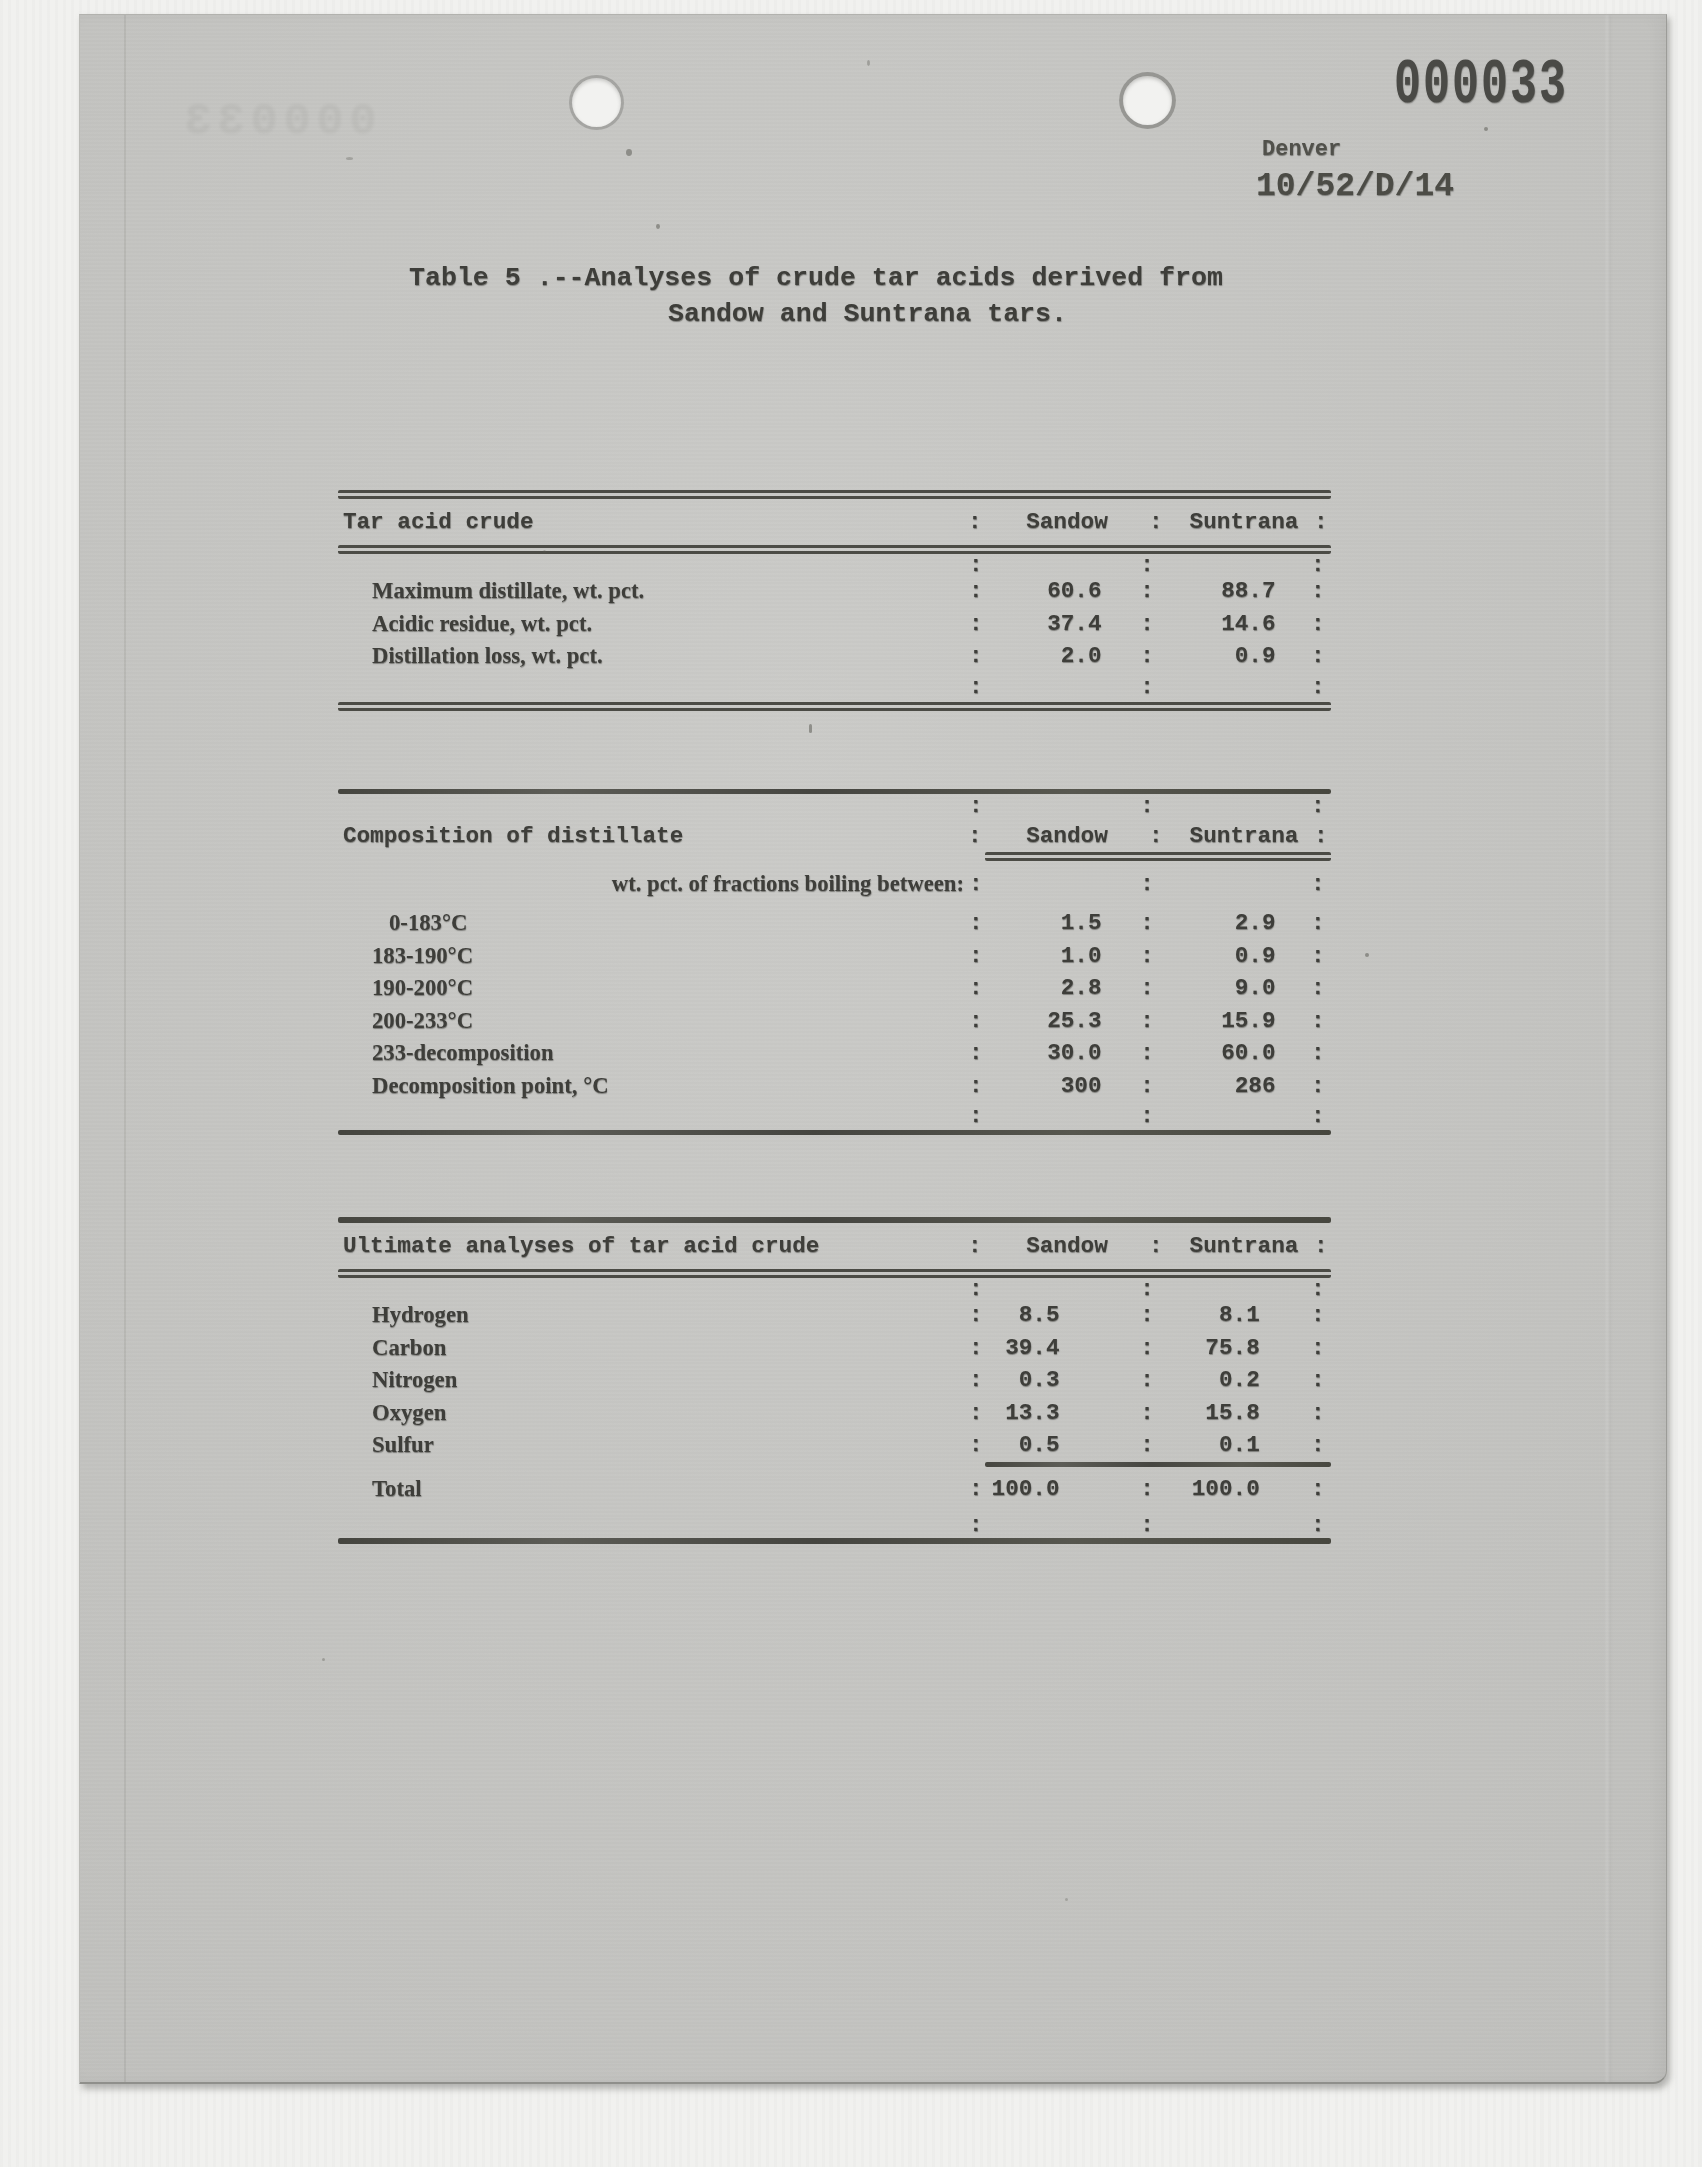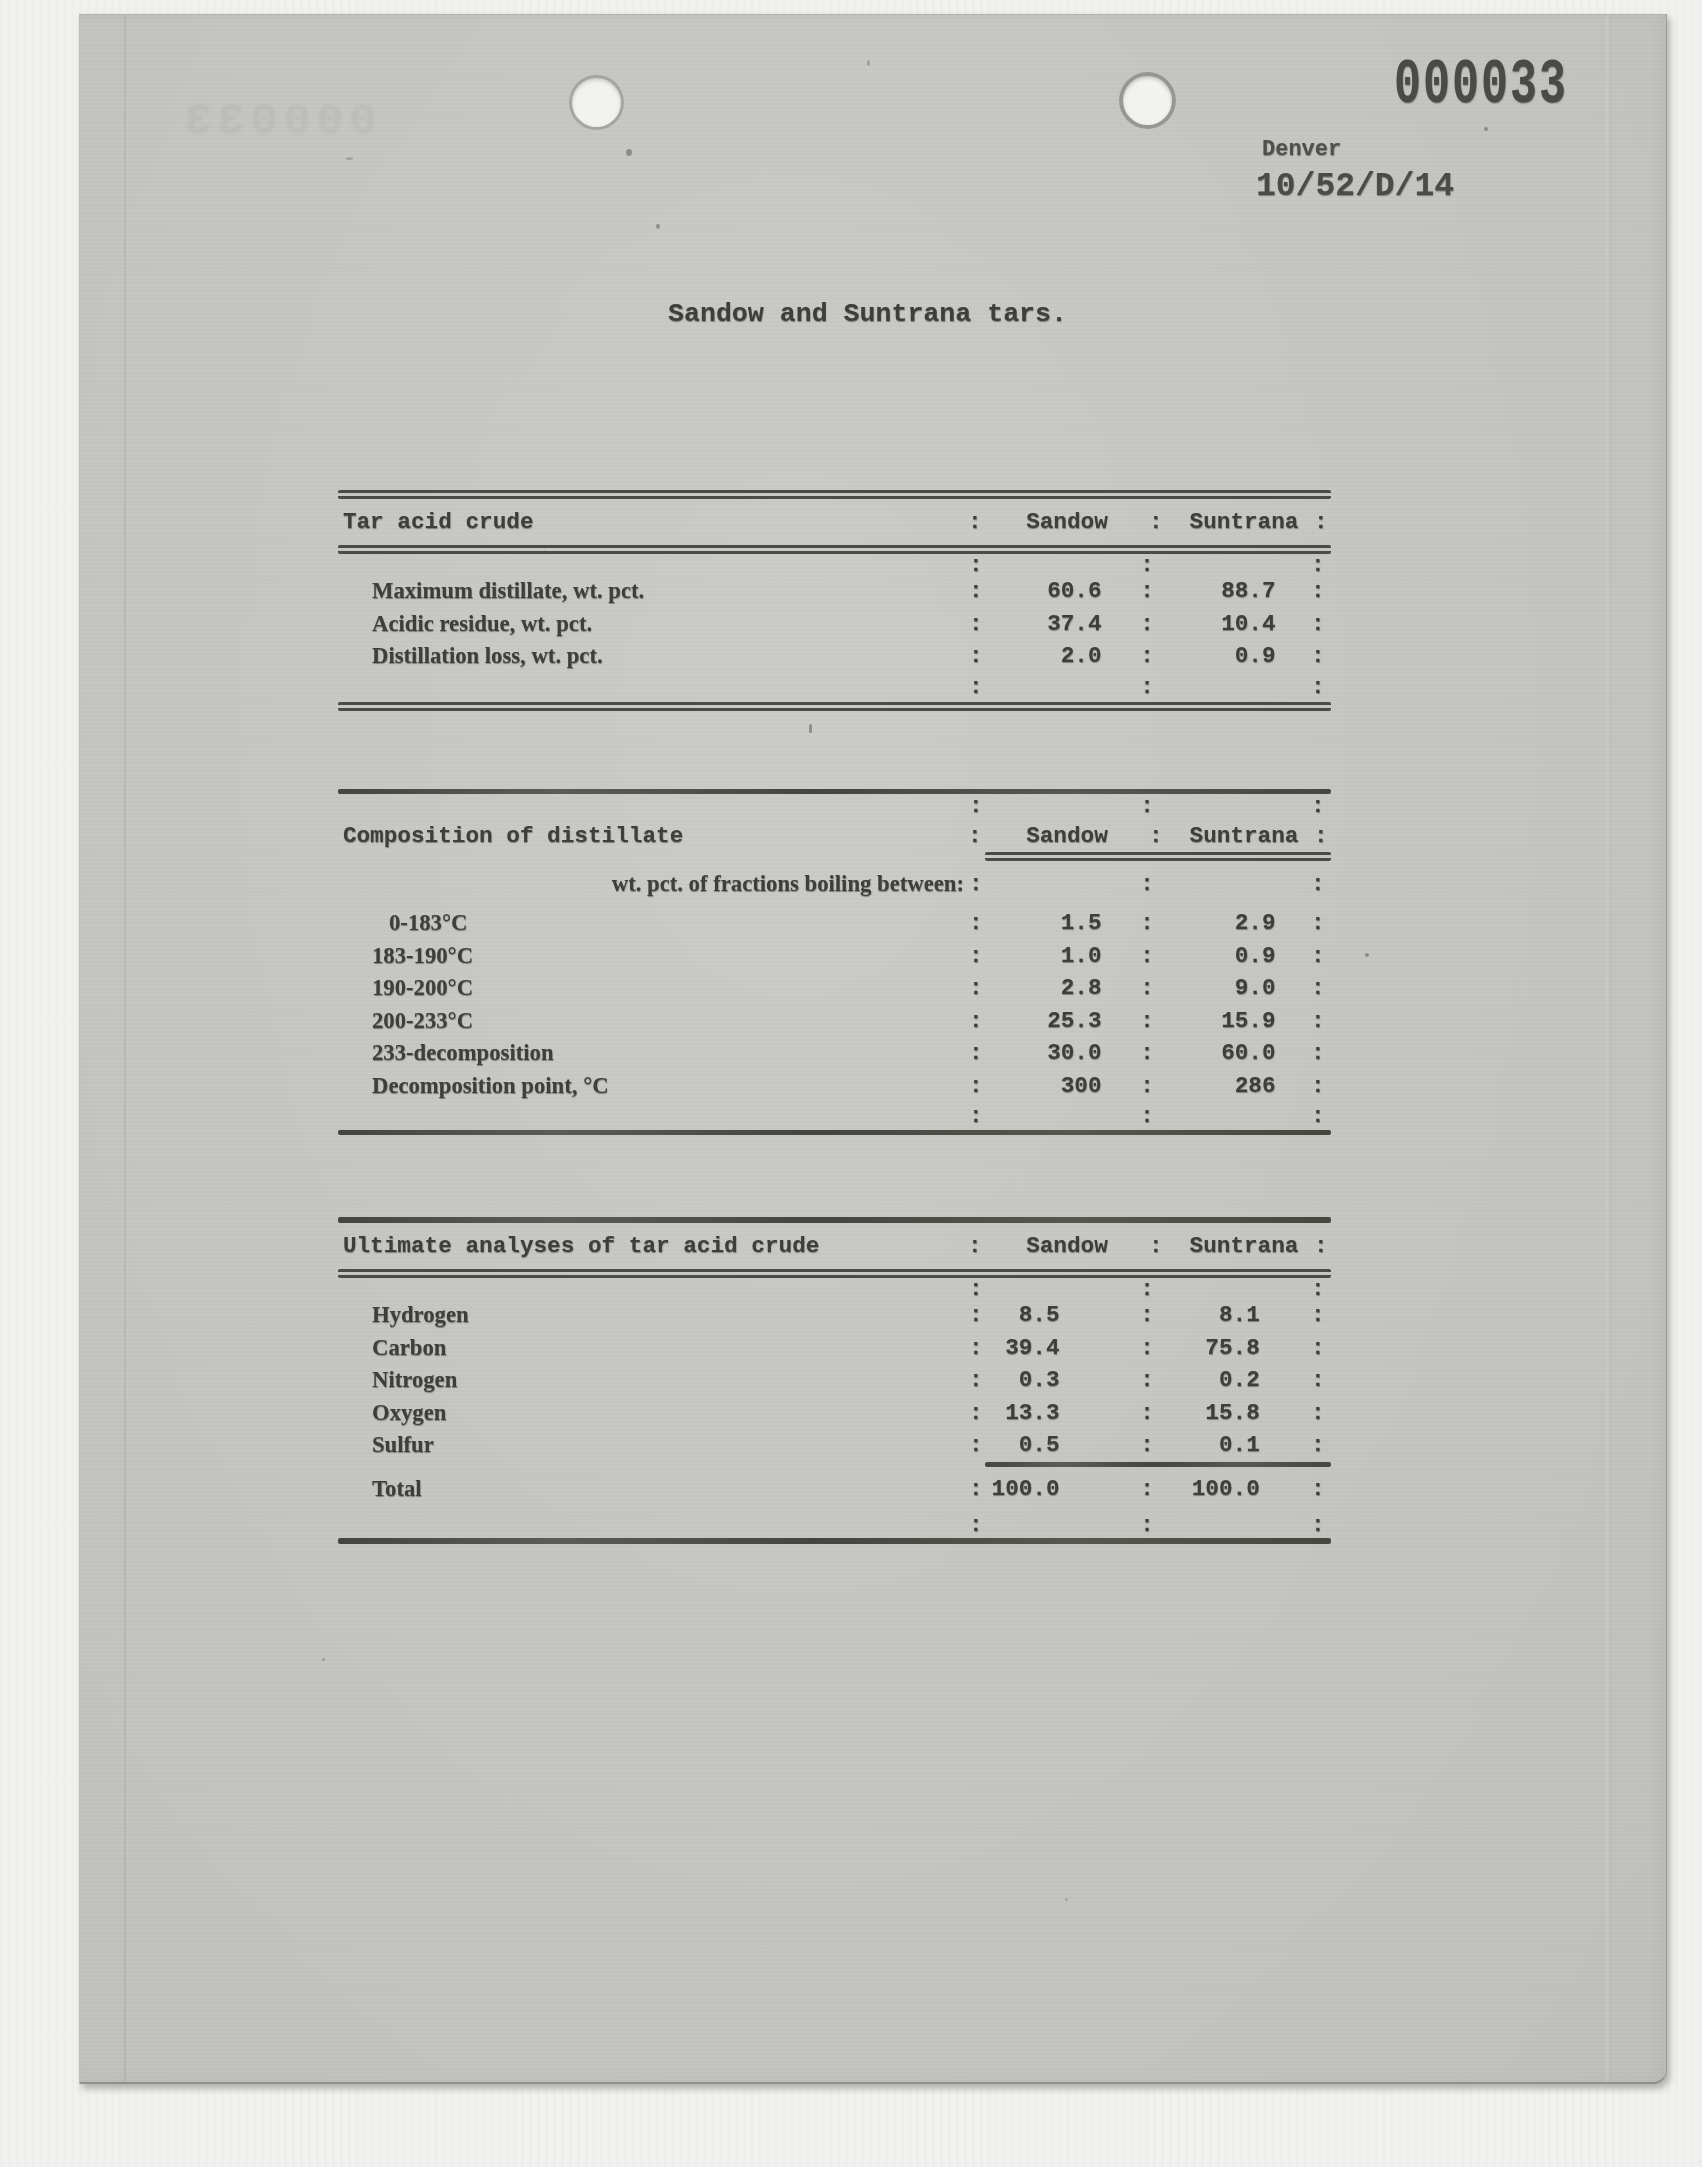--- a/index.html
+++ b/index.html
@@ -128,20 +128,21 @@
 
   <div class="hole hole1"></div>
   <div class="hole hole2"></div>
 
   <div class="pos ink ghost">000033</div>
 
   <div class="pos ink stampnum">000033</div>
   <div class="pos ink office">Denver</div>
   <div class="pos ink code">10/52/D/14</div>
 
+  <div class="pos ink title1">Table 5 .--Analyses of crude tar acids derived from</div>
   <div class="pos ink title2">Sandow and Suntrana tars.</div>
 
   <div class="tbl t1 ink">
     <div class="rule dbl"></div>
     <div class="hrow h32">
       <span class="hlbl">Tar acid crude</span>
       <span class="hc1">:</span>
       <span class="hv1">Sandow</span>
       <span class="hc2">:</span>
       <span class="hv2">Suntrana</span>
@@ -162,21 +163,21 @@
         <span class="val val1">60.6</span>
         <span class="s2">:</span>
         <span class="val val2">88.7</span>
         <span class="s3">:</span>
     </div>
     <div class="trow h33">
       <span class="lbl">Acidic residue, wt. pct.</span>
         <span class="s1">:</span>
         <span class="val val1">37.4</span>
         <span class="s2">:</span>
-        <span class="val val2">10.4</span>
+        <span class="val val2">14.6</span>
         <span class="s3">:</span>
     </div>
     <div class="trow h33">
       <span class="lbl">Distillation loss, wt. pct.</span>
         <span class="s1">:</span>
         <span class="val val1">2.0</span>
         <span class="s2">:</span>
         <span class="val val2">0.9</span>
         <span class="s3">:</span>
     </div>

